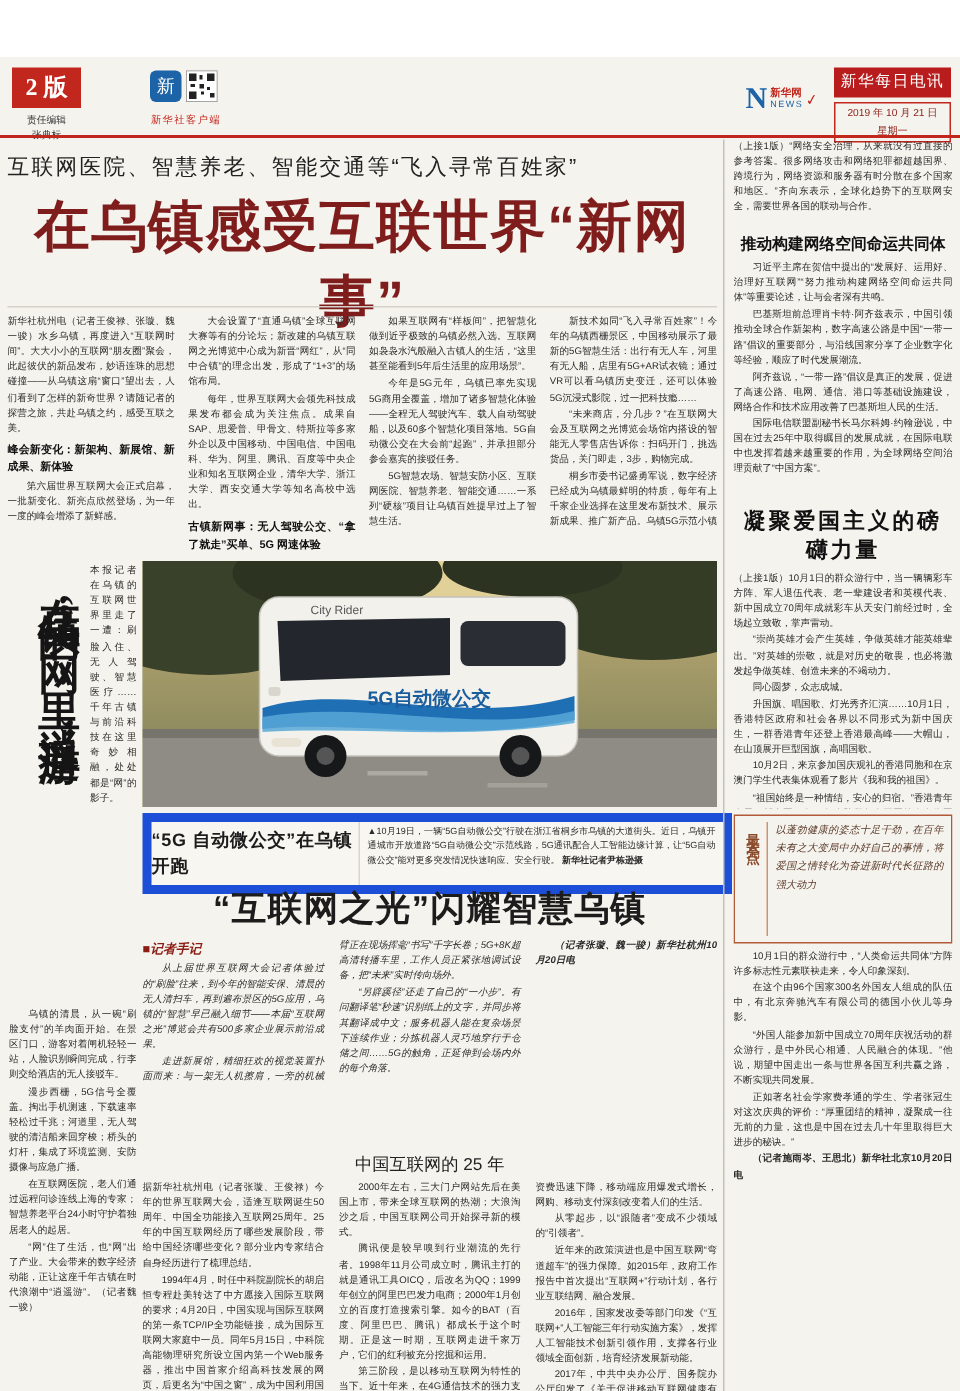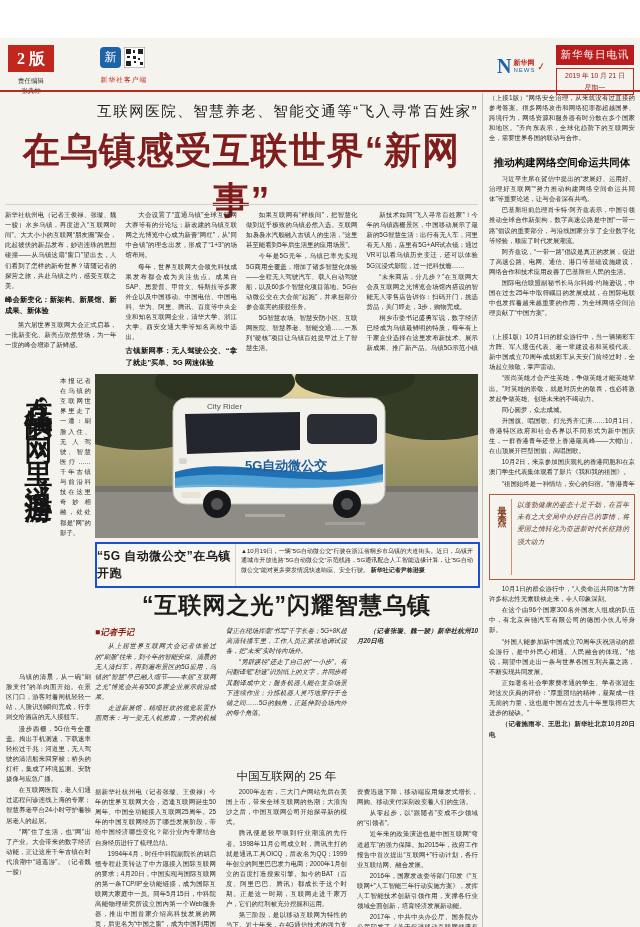--- a/index.html
+++ b/index.html
@@ -20,21 +20,21 @@
   .netlogo .stack{display:flex;flex-direction:column;line-height:1.1;}
   .netlogo .zh{color:#c2271d;font-size:7px;font-weight:bold;}
   .netlogo .en{color:#1c63a8;font-size:6px;letter-spacing:1px;}
   .netlogo .tick{color:#c2271d;font-size:10px;transform:rotate(-8deg);}
   .paperbox{position:absolute;left:556px;top:7px;width:78px;height:20px;background:#b91c1c;color:#fff;
          font-family:Liberation Mono, monospace;font-size:10.5px;line-height:20px;text-align:center;letter-spacing:1px;}
   .datebox{position:absolute;left:556px;top:30px;width:76px;height:24px;border:1px solid #c2271d;
          color:#8b1d15;font-size:6.8px;text-align:center;line-height:1.7;padding-top:1px;}
   .redrule{position:absolute;left:0;top:52px;width:640px;height:2px;background:#c2271d;}
   
-  .kicker{position:absolute;left:5px;top:64px;width:473px;text-align:right;font-size:14.5px;
+  .kicker{position:absolute;left:5px;top:64px;width:473px;text-align:left;font-size:14.5px;
           letter-spacing:1.5px;color:#222;}
   .headline{position:absolute;left:5px;top:88px;width:473px;text-align:center;font-size:37px;
           font-weight:900;letter-spacing:1px;color:#7f1d1d;}
   .lead-rule{position:absolute;left:5px;top:166px;width:473px;height:1px;background:#d4d1c9;}
   .lead-body{position:absolute;left:5px;top:172px;width:473px;height:160px;columns:4;column-gap:9px;
           column-fill:auto;overflow:hidden;}
   
   .bt{font-size:6.4px;line-height:1.58;text-align:justify;color:#2a2a2a;}
   .bt p{margin:0 0 1px 0;}
   .bt .p{text-indent:2em;}
@@ -43,21 +43,21 @@
   .bt .dateline{text-indent:2em;font-weight:bold;}
   .bt .lede{text-indent:0;}
   
   .vtitle{position:absolute;left:9px;top:338px;width:48px;height:292px;
           writing-mode:vertical-rl;font-family:"Liberation Serif",serif;font-weight:bold;
           font-size:28px;letter-spacing:5px;color:#151515;text-align:left;}
   .vside{position:absolute;left:60px;top:338px;width:31px;height:290px;overflow:hidden;}
   .lbottom{position:absolute;left:6px;top:634px;width:85px;height:288px;overflow:hidden;}
   
   .photo{position:absolute;left:95px;top:336px;width:383px;height:164px;background:#8c8a5e;overflow:hidden;}
-  .capbox{position:absolute;left:95px;top:504px;width:381px;height:42px;border:2px solid #1d4ed8;
+  .capbox{position:absolute;left:95px;top:504px;width:381px;height:42px;border:6px solid #1d4ed8;
           display:flex;background:#f8f6f0;}
   .capl{width:138px;display:flex;align-items:center;justify-content:center;font-weight:900;
         font-size:12px;letter-spacing:.5px;border-right:1px solid #d8d5cc;}
   .capr{flex:1;padding:3px 5px;font-size:6px;line-height:1.55;text-align:justify;color:#2a2a2a;}
   .capr b{font-weight:bold;}
   
   .a2h{position:absolute;left:95px;top:552px;width:383px;text-align:center;font-size:23px;
        font-weight:900;letter-spacing:1px;}
   .a2b{position:absolute;left:95px;top:588px;width:383px;height:104px;columns:3;column-gap:10px;
        column-fill:auto;overflow:hidden;font-style:italic;}
@@ -218,20 +218,21 @@
     <div class="sec bt" style="height:58px">
         <p class="lede">（上接1版）“网络安全治理，从来就没有过直接的参考答案。很多网络攻击和网络犯罪都超越国界、跨境行为，网络资源和服务器有时分散在多个国家和地区。”齐向东表示，全球化趋势下的互联网安全，需要世界各国的联动与合作。</p>
       </div>
     <div class="rh1">推动构建网络空间命运共同体</div>
     <div class="sec bt" style="height:158px">
         <p class="p">习近平主席在贺信中提出的“发展好、运用好、治理好互联网”“努力推动构建网络空间命运共同体”等重要论述，让与会者深有共鸣。</p>
         <p class="p">巴基斯坦前总理肖卡特·阿齐兹表示，中国引领推动全球合作新架构，数字高速公路是中国“一带一路”倡议的重要部分，与沿线国家分享了企业数字化等经验，顺应了时代发展潮流。</p>
         <p class="p">阿齐兹说，“一带一路”倡议是真正的发展，促进了高速公路、电网、通信、港口等基础设施建设，网络合作和技术应用改善了巴基斯坦人民的生活。</p>
         <p class="p">国际电信联盟副秘书长马尔科姆·约翰逊说，中国在过去25年中取得瞩目的发展成就，在国际电联中也发挥着越来越重要的作用，为全球网络空间治理贡献了“中国方案”。</p>
       </div>
+    <div class="rh2">凝聚爱国主义的磅礴力量</div>
     <div class="sec bt" style="height:158px">
         <p class="lede">（上接1版）10月1日的群众游行中，当一辆辆彩车方阵、军人退伍代表、老一辈建设者和英模代表、新中国成立70周年成就彩车从天安门前经过时，全场起立致敬，掌声雷动。</p>
         <p class="p">“崇尚英雄才会产生英雄，争做英雄才能英雄辈出。”对英雄的崇敬，就是对历史的敬畏，也必将激发起争做英雄、创造未来的不竭动力。</p>
         <p class="p">同心圆梦，众志成城。</p>
         <p class="p">升国旗、唱国歌、灯光秀齐汇演……10月1日，香港特区政府和社会各界以不同形式为新中国庆生，一群香港青年还登上香港最高峰——大帽山，在山顶展开巨型国旗，高唱国歌。</p>
         <p class="p">10月2日，来京参加国庆观礼的香港同胞和在京澳门学生代表集体观看了影片《我和我的祖国》。</p>
         <p class="p">“祖国始终是一种情结，安心的归宿。”香港青年表示，新中国70年，每个阶段都有不同的人在为国打拼，应多看看阅兵仪式和庆祝活动，了解新中国如何走到今天、如何发展起来，把爱国热情融入国家建设。</p>
       </div>
     <div class="qbox">
       <div class="qlabel">最大亮点</div>

